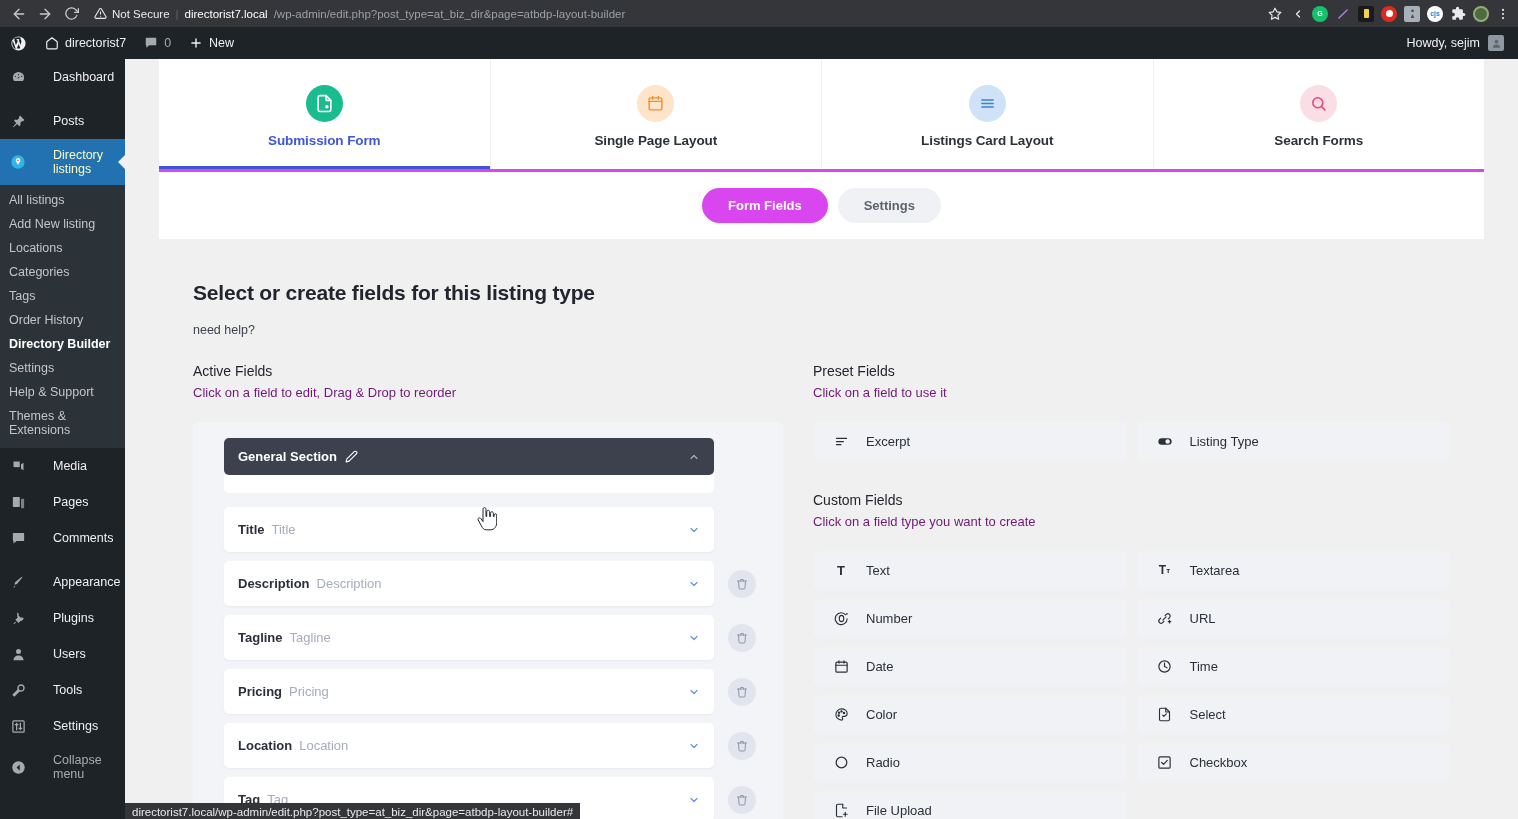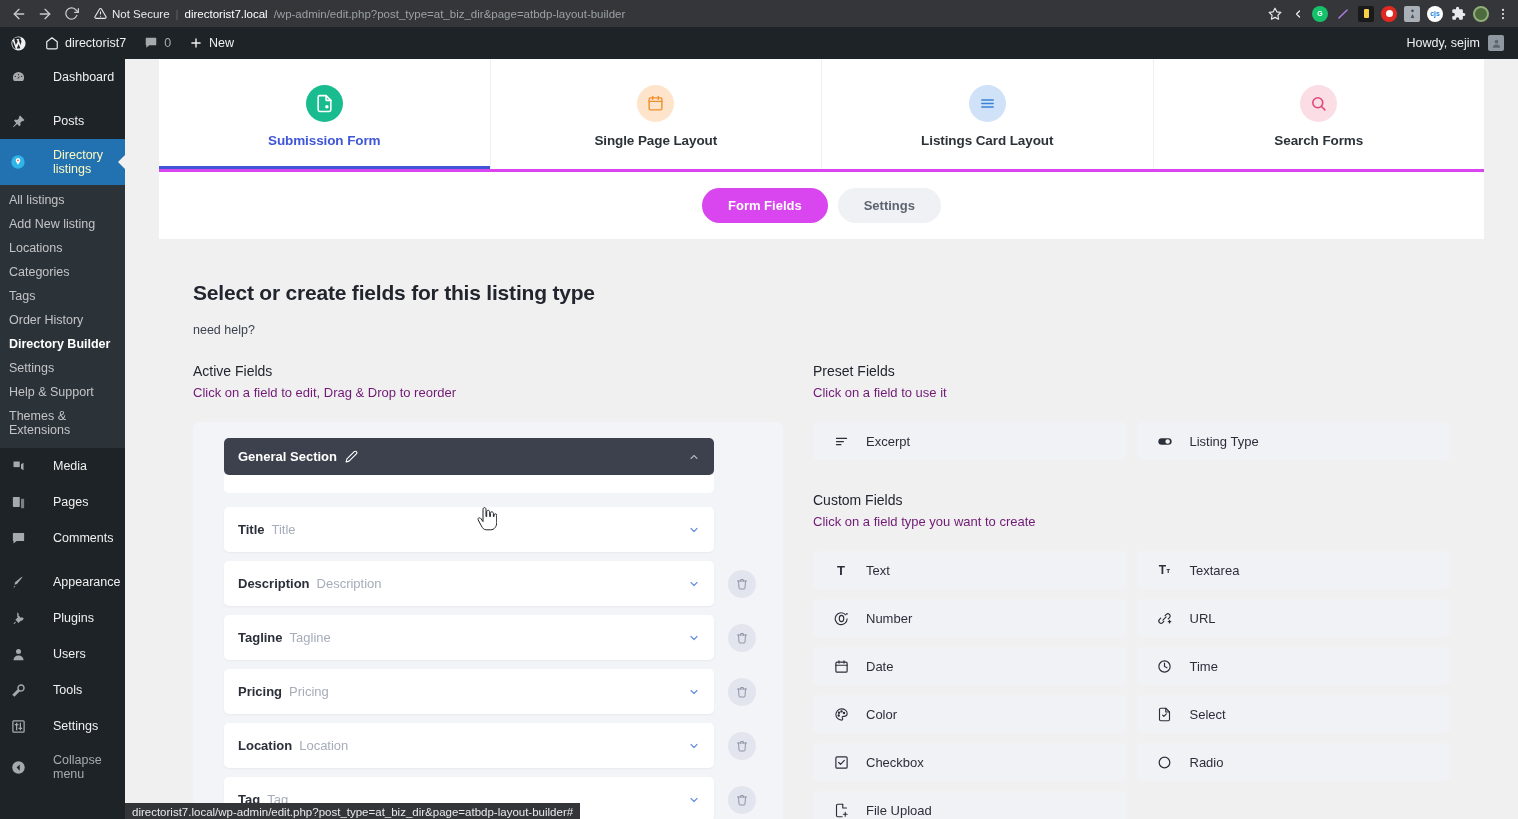--- a/index.html
+++ b/index.html
@@ -716,34 +716,34 @@
                   <svg width="15" height="15" viewBox="0 0 24 24" fill="none" stroke="currentColor" stroke-width="1.8" stroke-linecap="round" stroke-linejoin="round">
                       <path d="M14 2H6a2 2 0 0 0-2 2v16a2 2 0 0 0 2 2h12a2 2 0 0 0 2-2V8z"></path>
                       <polyline points="14 2 14 8 20 8"></polyline>
                       <polyline points="9 13 11 15 15 11"></polyline>
                     </svg>
                 </span>
                 <span class="opt-label">Select</span>
               </div>
               <div class="opt-card">
                 <span class="opt-ic">
+                  <svg width="15" height="15" viewBox="0 0 24 24" fill="none" stroke="currentColor" stroke-width="2">
+                      <circle cx="12" cy="12" r="8.5"></circle>
+                    </svg>
+                </span>
+                <span class="opt-label">Radio</span>
+              </div>
+              <div class="opt-card">
+                <span class="opt-ic">
                   <svg width="15" height="15" viewBox="0 0 24 24" fill="none" stroke="currentColor" stroke-width="1.9" stroke-linecap="round" stroke-linejoin="round">
                       <rect x="3" y="3" width="18" height="18" rx="2"></rect>
                       <polyline points="7.5 12 10.5 15 16.5 8.5"></polyline>
                     </svg>
                 </span>
                 <span class="opt-label">Checkbox</span>
-              </div>
-              <div class="opt-card">
-                <span class="opt-ic">
-                  <svg width="15" height="15" viewBox="0 0 24 24" fill="none" stroke="currentColor" stroke-width="2">
-                      <circle cx="12" cy="12" r="8.5"></circle>
-                    </svg>
-                </span>
-                <span class="opt-label">Radio</span>
               </div>
               <div class="opt-card">
                 <span class="opt-ic">
                   <svg width="15" height="15" viewBox="0 0 24 24" fill="none" stroke="currentColor" stroke-width="1.8" stroke-linecap="round" stroke-linejoin="round">
                       <path d="M14 2H6a2 2 0 0 0-2 2v16a2 2 0 0 0 2 2h7"></path>
                       <polyline points="14 2 14 8 20 8"></polyline>
                       <line x1="18" y1="15" x2="18" y2="21"></line>
                       <line x1="15" y1="18" x2="21" y2="18"></line>
                     </svg>
                 </span>

